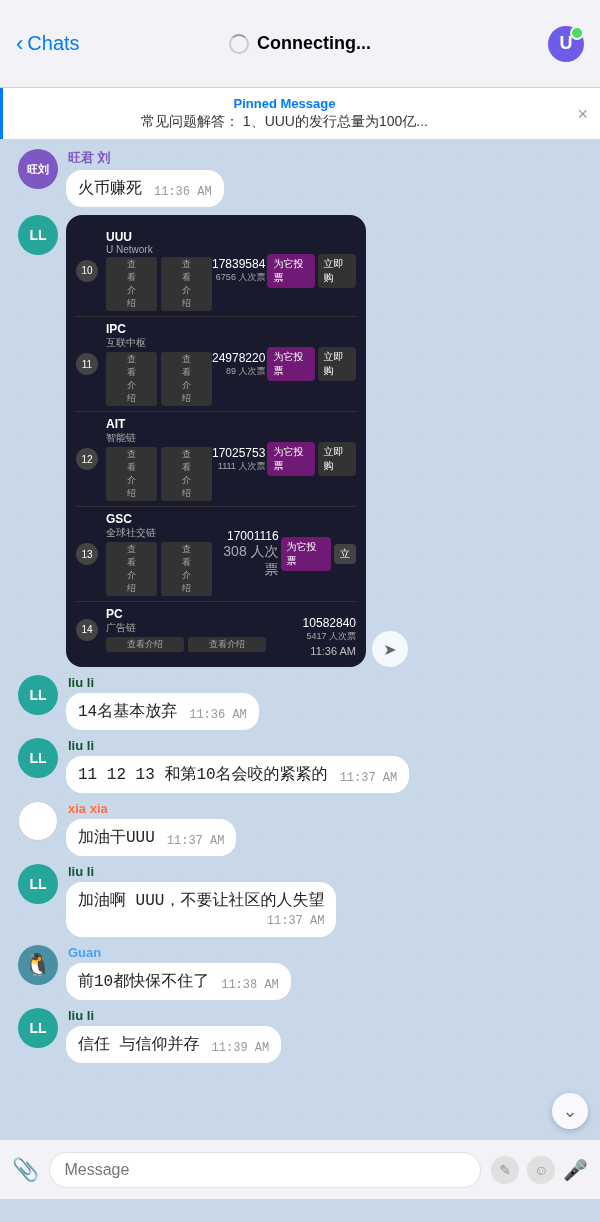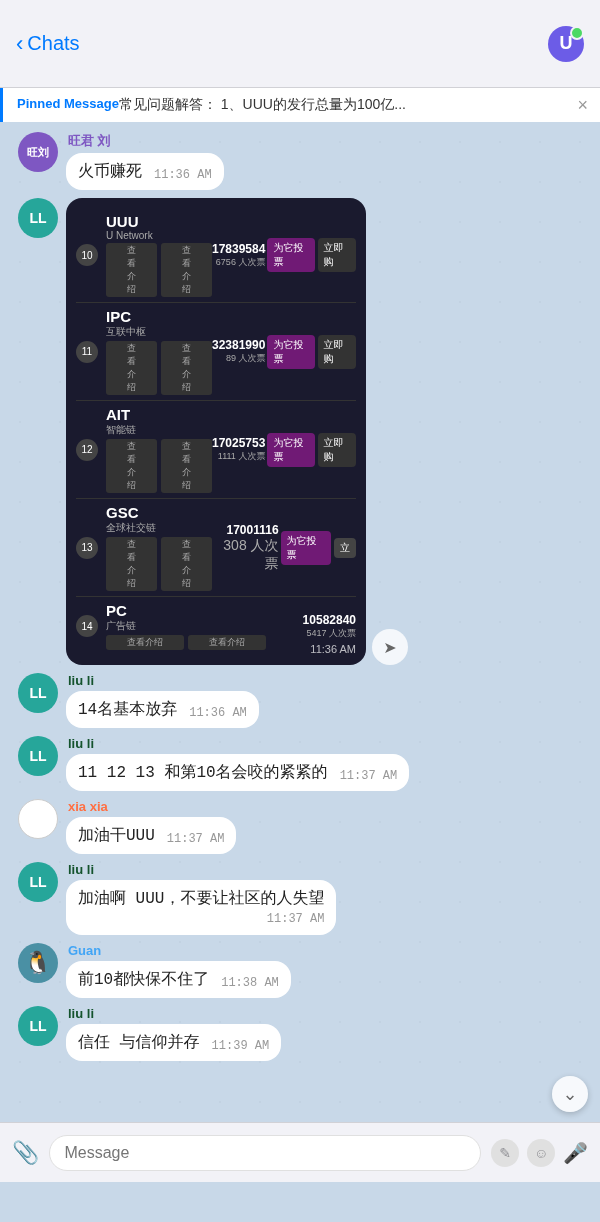--- a/index.html
+++ b/index.html
@@ -86,21 +86,22 @@
 
     
     .pinned-bar {
       background: white;
       border-left: 3px solid #007aff;
       padding: 8px 48px 8px 14px;
       font-size: 14px;
       color: #333;
       position: relative;
       display: flex;
-      flex-direction: row;
+      flex-direction: column;
+      align-items: center;
     }
     .pinned-label {
       color: #007aff;
       font-weight: 600;
       font-size: 13px;
       margin-bottom: 2px;
     }
     .pinned-close {
       position: absolute;
       right: 12px;
@@ -214,32 +215,32 @@
       width: 22px;
       height: 22px;
       display: flex;
       align-items: center;
       justify-content: center;
       font-size: 10px;
       margin-right: 8px;
       flex-shrink: 0;
     }
     .coin-info { flex: 1; }
-    .coin-name { font-size: 15px; font-weight: 700; }
+    .coin-name { font-size: 12px; font-weight: 700; }
     .coin-sub { font-size: 10px; color: #aaa; }
     .coin-links { display: flex; gap: 4px; margin-top: 2px; }
     .coin-link-btn {
       font-size: 9px;
       color: #aaa;
       background: #333;
       padding: 1px 21px;
       border-radius: 3px;
     }
     .coin-votes { text-align: right; }
-    .vote-count { font-size: 12px; font-weight: 700; margin-top: 36px; }
+    .vote-count { font-size: 12px; font-weight: 400; margin-top: 36px; }
     .vote-btn {
       background: #701a75;
       color: white;
       border-radius: 4px;
       padding: 3px 6px;
       font-size: 10px;
       margin-left: 2px;
     }
     .img-bubble-time {
       position: absolute;
@@ -316,20 +317,24 @@
     }
   </style>
 </head>
 <body>
 
 <div class="header">
   <div class="header-left">
     <span class="chevron-left">‹</span>
     <span>Chats</span>
   </div>
+  <div class="header-center">
+    <div class="connecting-spinner"></div>
+    <span class="connecting-text">Connecting...</span>
+  </div>
   <div class="header-right">
     <span>U</span>
   </div>
 </div>
 
 <div class="pinned-bar">
   <span class="pinned-label">Pinned Message</span>
   <span>常见问题解答： 1、UUU的发行总量为100亿...</span>
   <span class="pinned-close">×</span>
 </div>
@@ -379,21 +384,21 @@
             <div class="rank-num">11</div>
             <div class="coin-info">
               <div class="coin-name">IPC</div>
               <div class="coin-sub">互联中枢</div>
               <div class="coin-links">
                 <span class="coin-link-btn">查看介绍</span>
                 <span class="coin-link-btn">查看介绍</span>
               </div>
             </div>
             <div class="coin-votes">
-              <span class="vote-count">32381990</span>
+              <span class="vote-count">24978220</span>
               <span style="color:#aaa;font-size:9px;display:block;">89 人次票</span>
             </div>
             <div class="vote-btn">为它投票</div>
             <div class="vote-btn" style="background:#333;margin-left:3px;">立即购</div>
           </div>
 
           <div class="img-table-row">
             <div class="rank-num">12</div>
             <div class="coin-info">
               <div class="coin-name">AIT</div>

